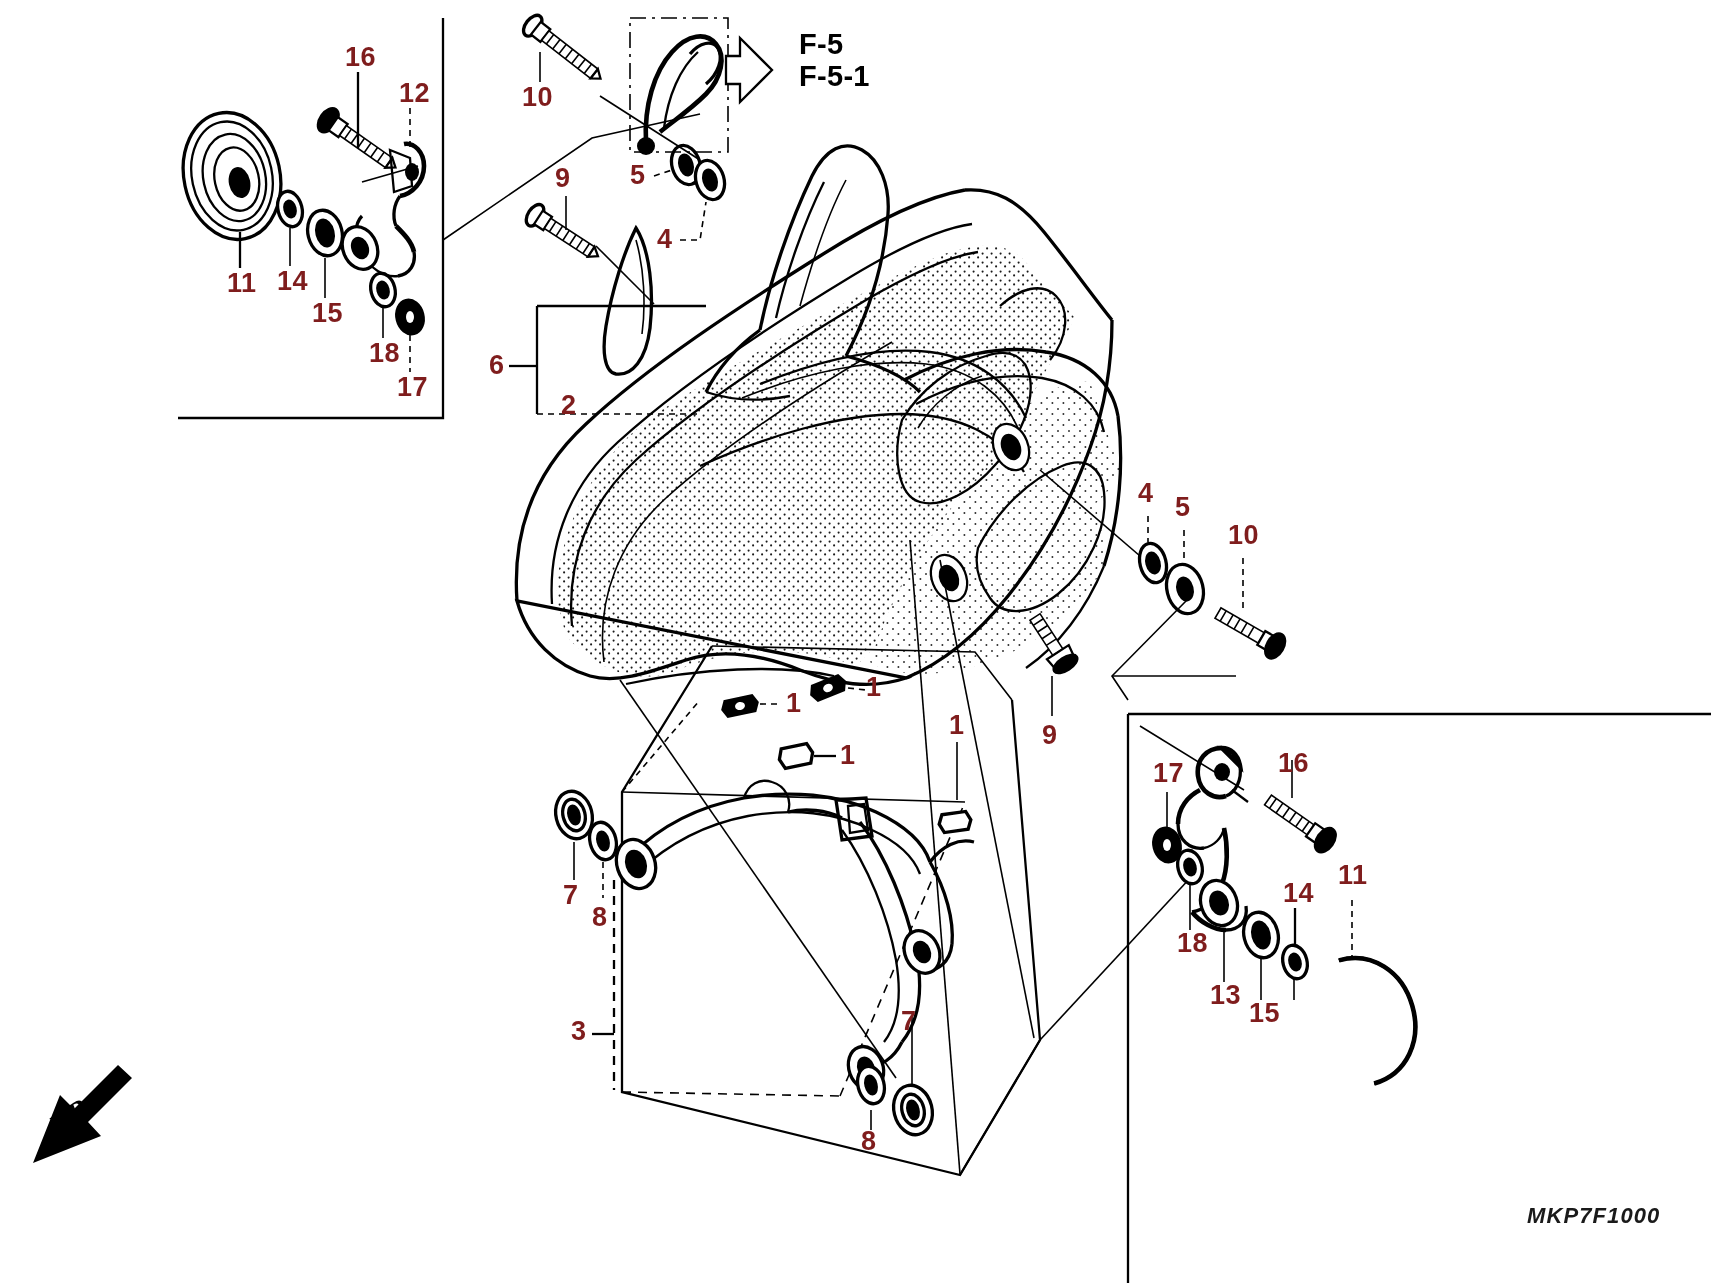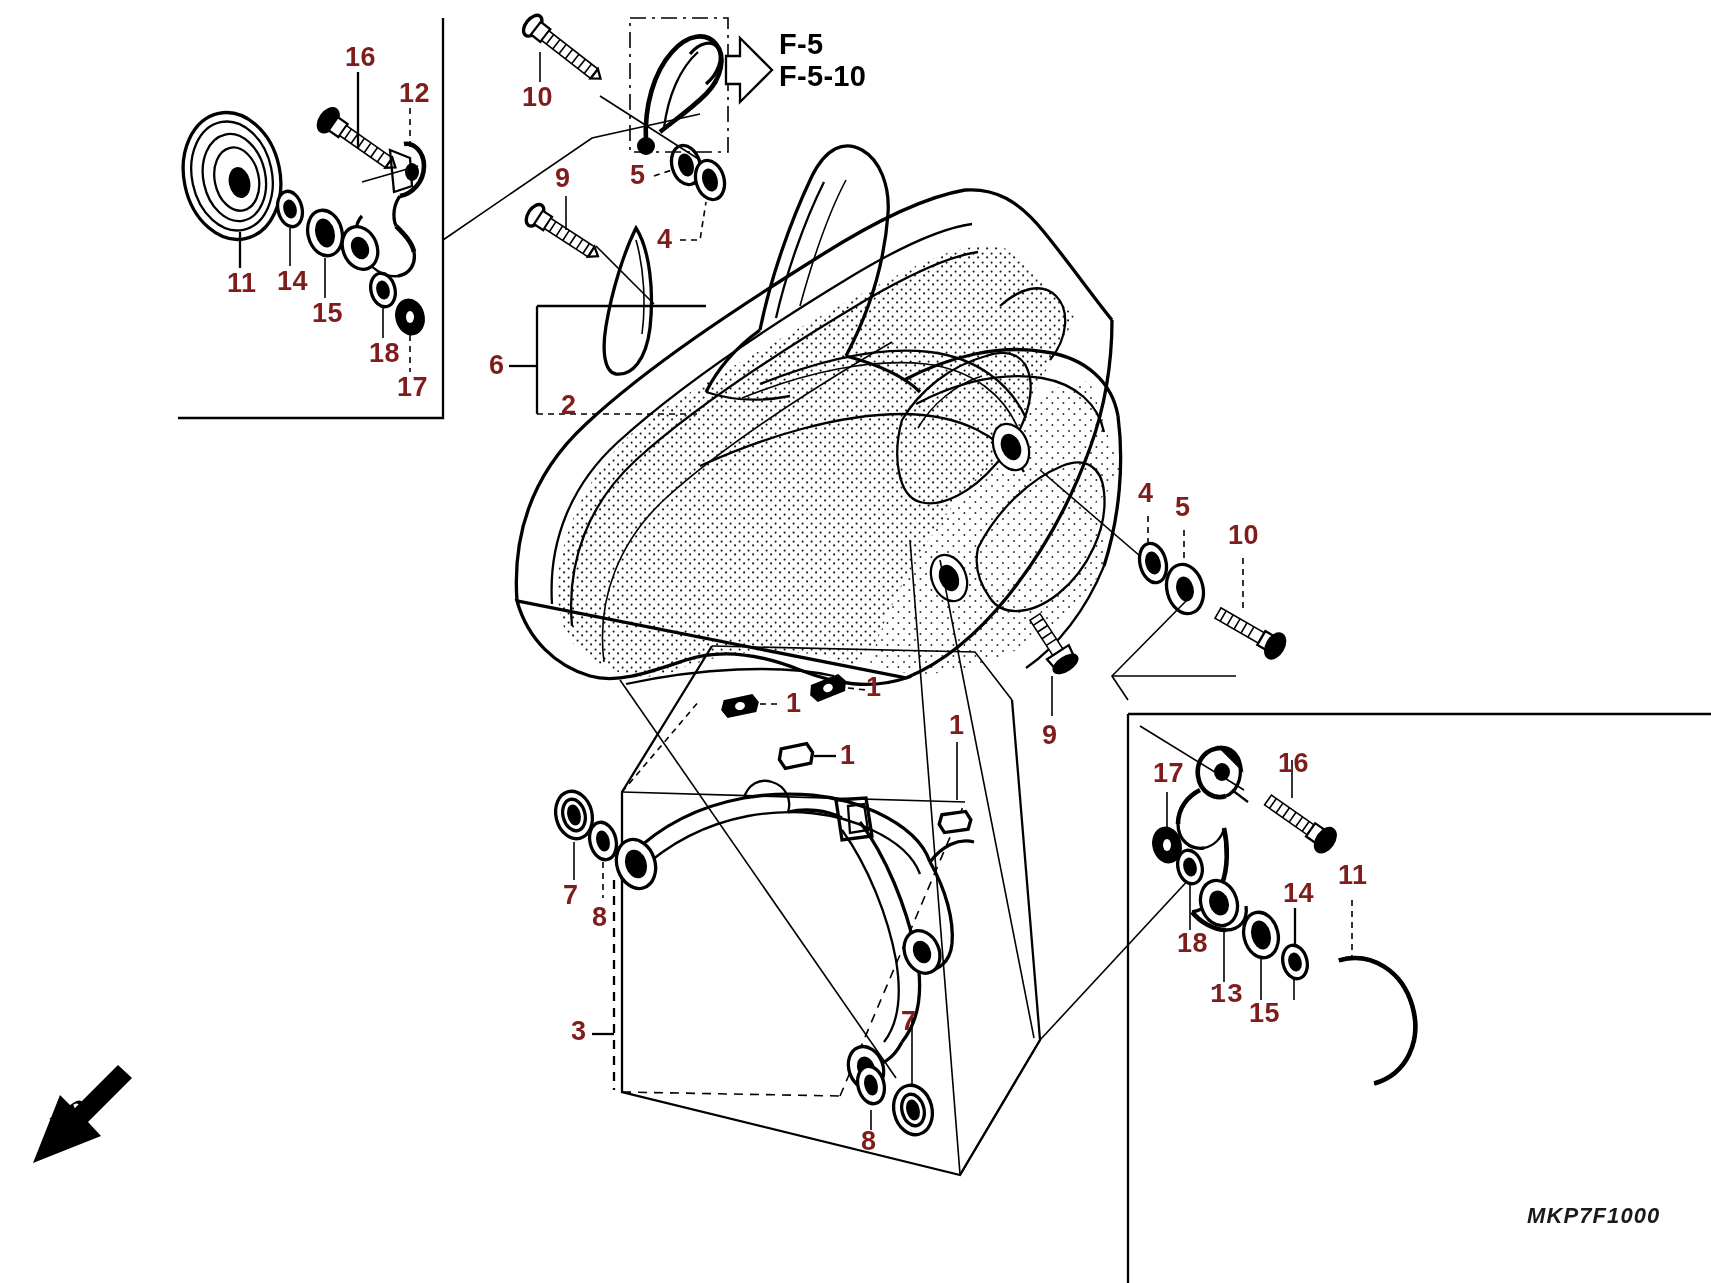--- a/index.html
+++ b/index.html
@@ -2,21 +2,21 @@
 <html><head>
 <meta charset="utf-8">
 <style>
   html,body{margin:0;padding:0;background:#fff;}
   body{width:1711px;height:1283px;font-family:"Liberation Sans",sans-serif;overflow:hidden;position:relative;}
   #sheet{position:absolute;inset:0;width:1711px;height:1283px;background:#ffffff;}
   svg.layer{position:absolute;left:0;top:0;width:1711px;height:1283px;overflow:visible;}
   .callout{position:absolute;font-family:"Liberation Sans",sans-serif;font-weight:700;color:#7f1d1d;
            font-size:27px;line-height:1;letter-spacing:.5px;user-select:none;}
   .ref-lbl{position:absolute;font-family:"Liberation Sans",sans-serif;font-weight:400;color:#000;
-           font-size:29px;line-height:1.12;letter-spacing:.3px;}
+           font-size:29px;line-height:1.12;letter-spacing:.3px;margin-left:20px;}
   .ref-lbl b{display:block;}
   .fr-lbl{position:absolute;font-family:"Liberation Serif",serif;font-weight:700;font-style:italic;
           color:#000;font-size:31px;transform:rotate(-33deg);transform-origin:left bottom;}
   .code{position:absolute;font-family:"Liberation Sans",sans-serif;font-weight:700;font-size:22px;
         color:#1a1a1a;letter-spacing:1.1px;font-style:italic;}
   .ln{stroke:#000;fill:none;}
   .thin{stroke-width:1.6;}
   .med{stroke-width:2.3;}
   .thick{stroke-width:3.3;}
   .xthick{stroke-width:4.6;}
@@ -419,21 +419,21 @@
       </g>
     </g>
 
     <g>
       <path class="fillk" d="M118,1065 L74,1109 L60,1095 L33,1163 L101,1136 L88,1122 L132,1078 Z"></path>
     </g>
   </svg>
 
   <div class="ref-lbl" style="left:779px;top:28px;">
     <b>F-5</b>
-    <b>F-5-10</b>
+    <b>F-5-1</b>
   </div>
 
   <div class="callout" style="left:522px;top:84px;">10</div>
   <div class="callout" style="left:555px;top:165px;">9</div>
   <div class="callout" style="left:630px;top:162px;">5</div>
   <div class="callout" style="left:657px;top:226px;">4</div>
   <div class="callout" style="left:489px;top:352px;">6</div>
   <div class="callout" style="left:561px;top:392px;">2</div>
   <div class="callout" style="left:786px;top:690px;">1</div>
   <div class="callout" style="left:866px;top:674px;">1</div>
@@ -453,21 +453,21 @@
   <div class="callout" style="left:399px;top:80px;">12</div>
   <div class="callout" style="left:227px;top:270px;">11</div>
   <div class="callout" style="left:277px;top:268px;">14</div>
   <div class="callout" style="left:312px;top:300px;">15</div>
   <div class="callout" style="left:369px;top:340px;">18</div>
   <div class="callout" style="left:397px;top:374px;">17</div>
 
   <div class="callout" style="left:1153px;top:760px;">17</div>
   <div class="callout" style="left:1278px;top:750px;">16</div>
   <div class="callout" style="left:1177px;top:930px;">18</div>
-  <div class="callout" style="left:1210px;top:982px;font-family:Liberation Mono, monospace;">13</div>
+  <div class="callout" style="left:1210px;top:982px;">13</div>
   <div class="callout" style="left:1249px;top:1000px;">15</div>
   <div class="callout" style="left:1283px;top:880px;">14</div>
   <div class="callout" style="left:1338px;top:862px;">11</div>
 
   <div class="fr-lbl" style="left:62px;top:1108px;">FR.</div>
 
   <div class="code" style="left:1527px;top:1203px;">MKP7F1000</div>
 
 </div>
 

